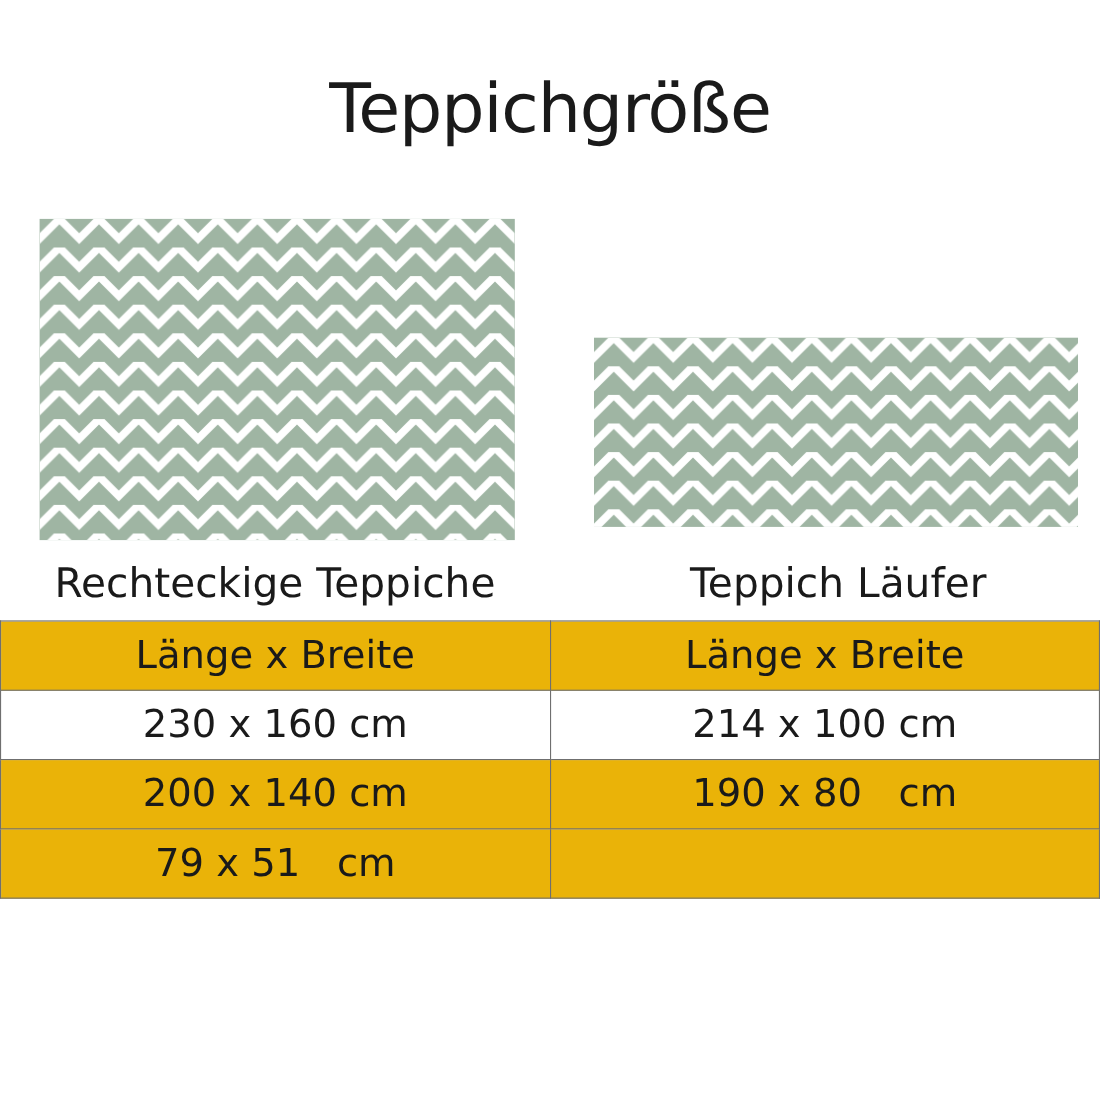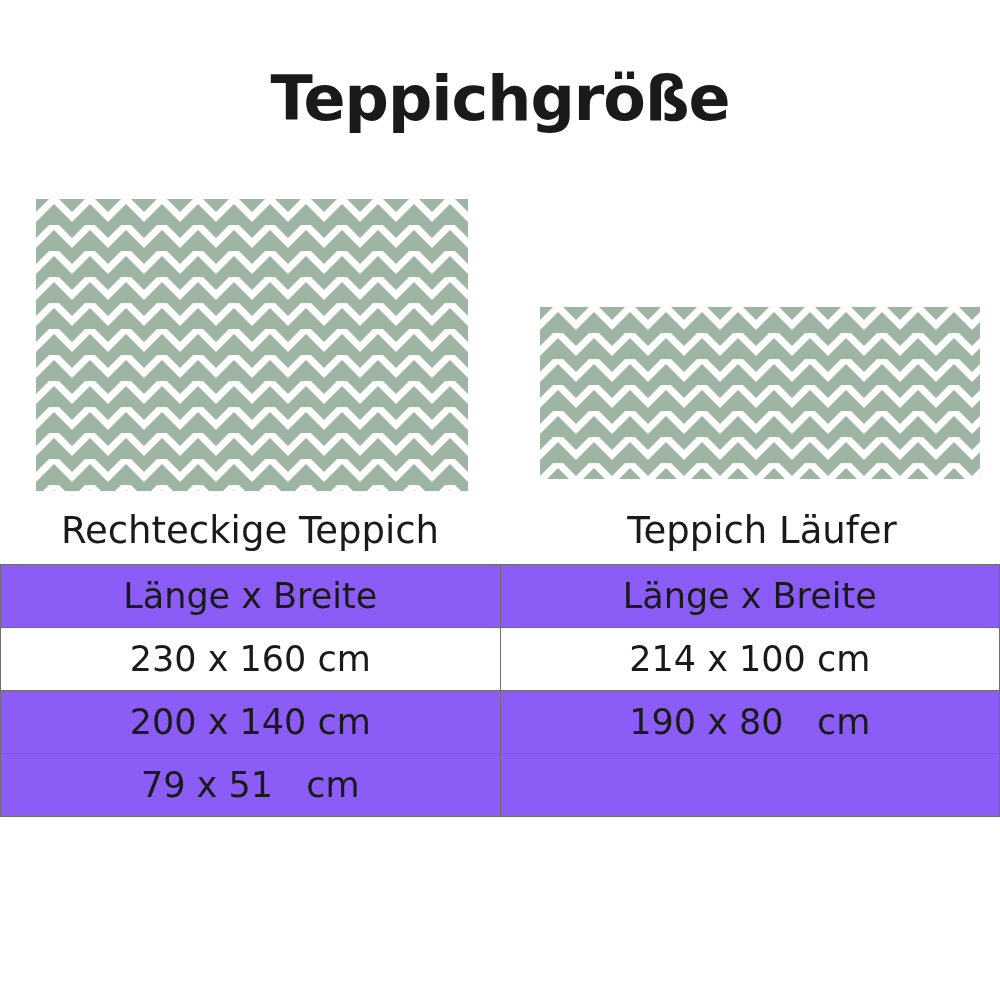--- a/index.html
+++ b/index.html
@@ -12,21 +12,21 @@
     height: 1000px;
     font-family: "DejaVu Sans", sans-serif;
     color: #1a1a1a;
     overflow: hidden;
     position: relative;
   }
 
   #page-title {
     text-align: center;
     font-size: 62px;
-    font-weight: 700;
+    font-weight: 400;
     line-height: 1;
     padding-top: 26px;
     letter-spacing: -1px;
   }
 
   .rugs-row {
     position: relative;
     height: 380px;
   }
 
@@ -87,21 +87,21 @@
     height: 62px;
     border: 1px solid #6f6f6f;
     text-align: center;
     font-size: 35px;
     font-weight: 400;
     padding: 0;
     white-space: pre;
   }
 
   table.size-table tr.shaded td {
-    background: #8b5cf6;
+    background: #eab308;
   }
 
   table.size-table tr.plain td {
     background: #ffffff;
     margin-top: 48px;
   }
 
   td.empty {
     color: transparent;
   }
@@ -128,21 +128,21 @@
     <svg class="zig" viewBox="0 0 440 172" preserveAspectRatio="none">
       <defs>
         <pattern id="chev2" width="36" height="26" patternUnits="userSpaceOnUse">
           <path d="M -18 0 L 0 18 L 18 0 M 18 0 L 36 18 L 54 0" fill="none" stroke="#ffffff" stroke-width="7"></path>
         </pattern>
       </defs>
       <rect x="0" y="0" width="440" height="172" fill="url(#chev2)"></rect>
     </svg>
   </div>
 
-  <div class="caption" id="caption-rect">Rechteckige Teppich</div>
+  <div class="caption" id="caption-rect">Rechteckige Teppiche</div>
   <div class="caption" id="caption-runner">Teppich Läufer</div>
 
 </div>
 
 <table class="size-table">
   <tbody>
     <tr class="shaded">
       <td>Länge x Breite</td>
       <td>Länge x Breite</td>
     </tr>

